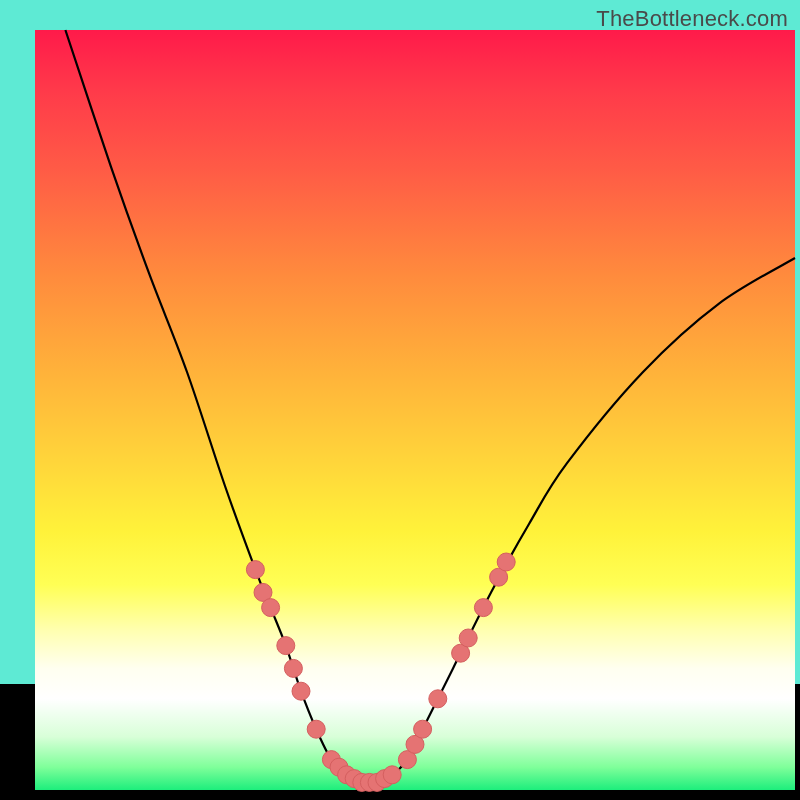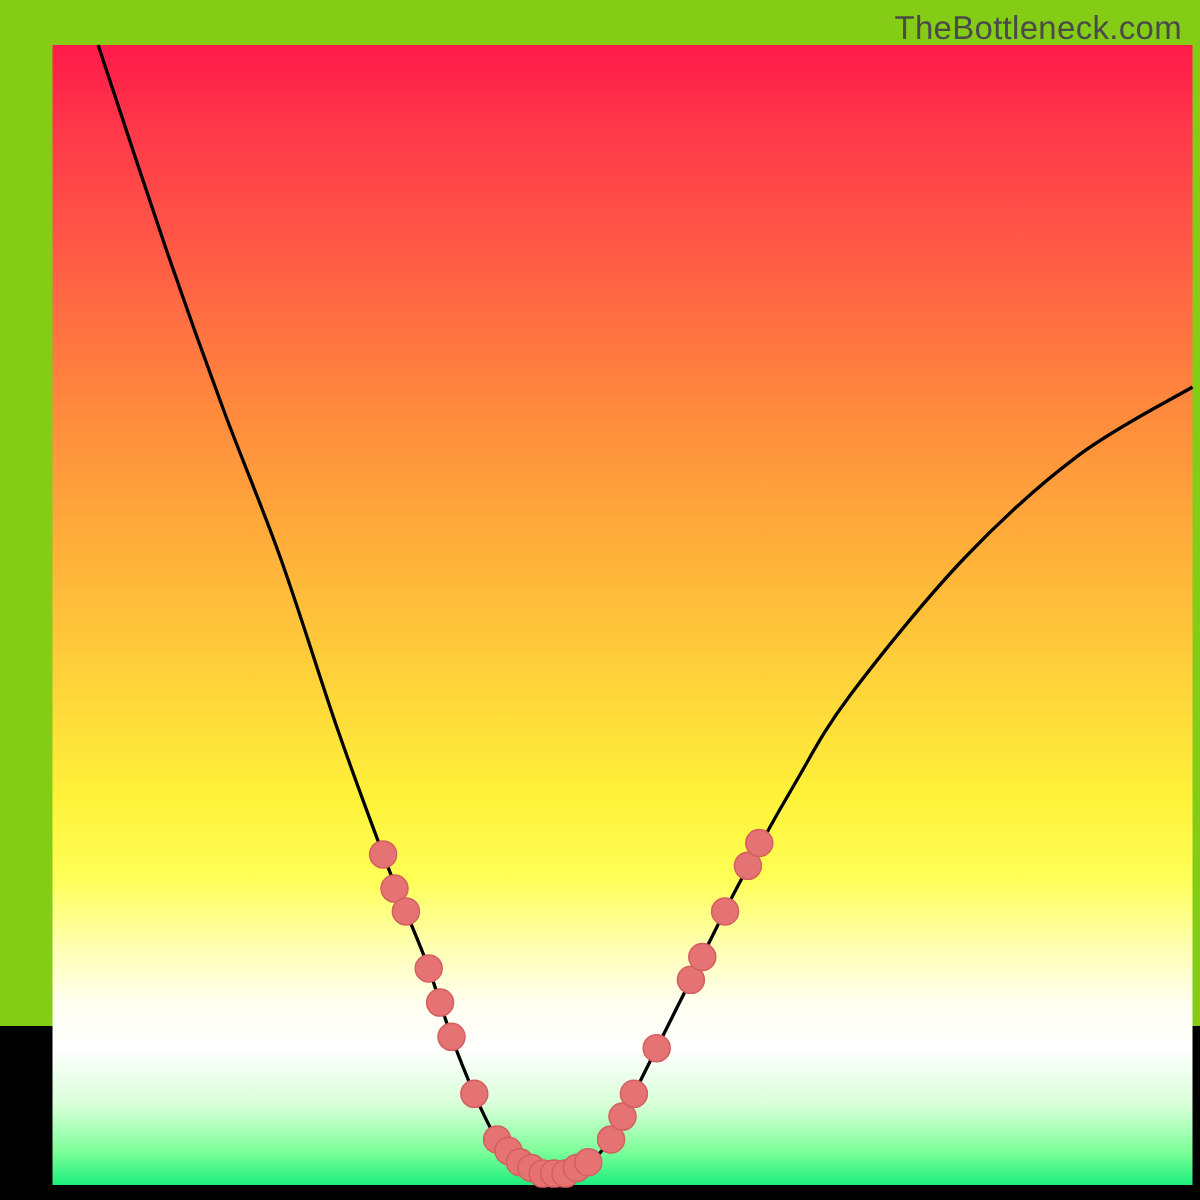--- a/index.html
+++ b/index.html
@@ -8,21 +8,21 @@
     width: 800px;
     height: 800px;
     overflow: hidden;
     background: #000;
     font-family: Arial, Helvetica, sans-serif;
   }
   .frame {
     position: relative;
     width: 800px;
     height: 684px;
-    background: #84cc16;
+    background: #5eead4;
   }
   .watermark {
     position: absolute;
     top: 6px;
     right: 12px;
     color: #4a4a4a;
     font-size: 22px;
     font-weight: 500;
     letter-spacing: 0.2px;
     z-index: 50;

